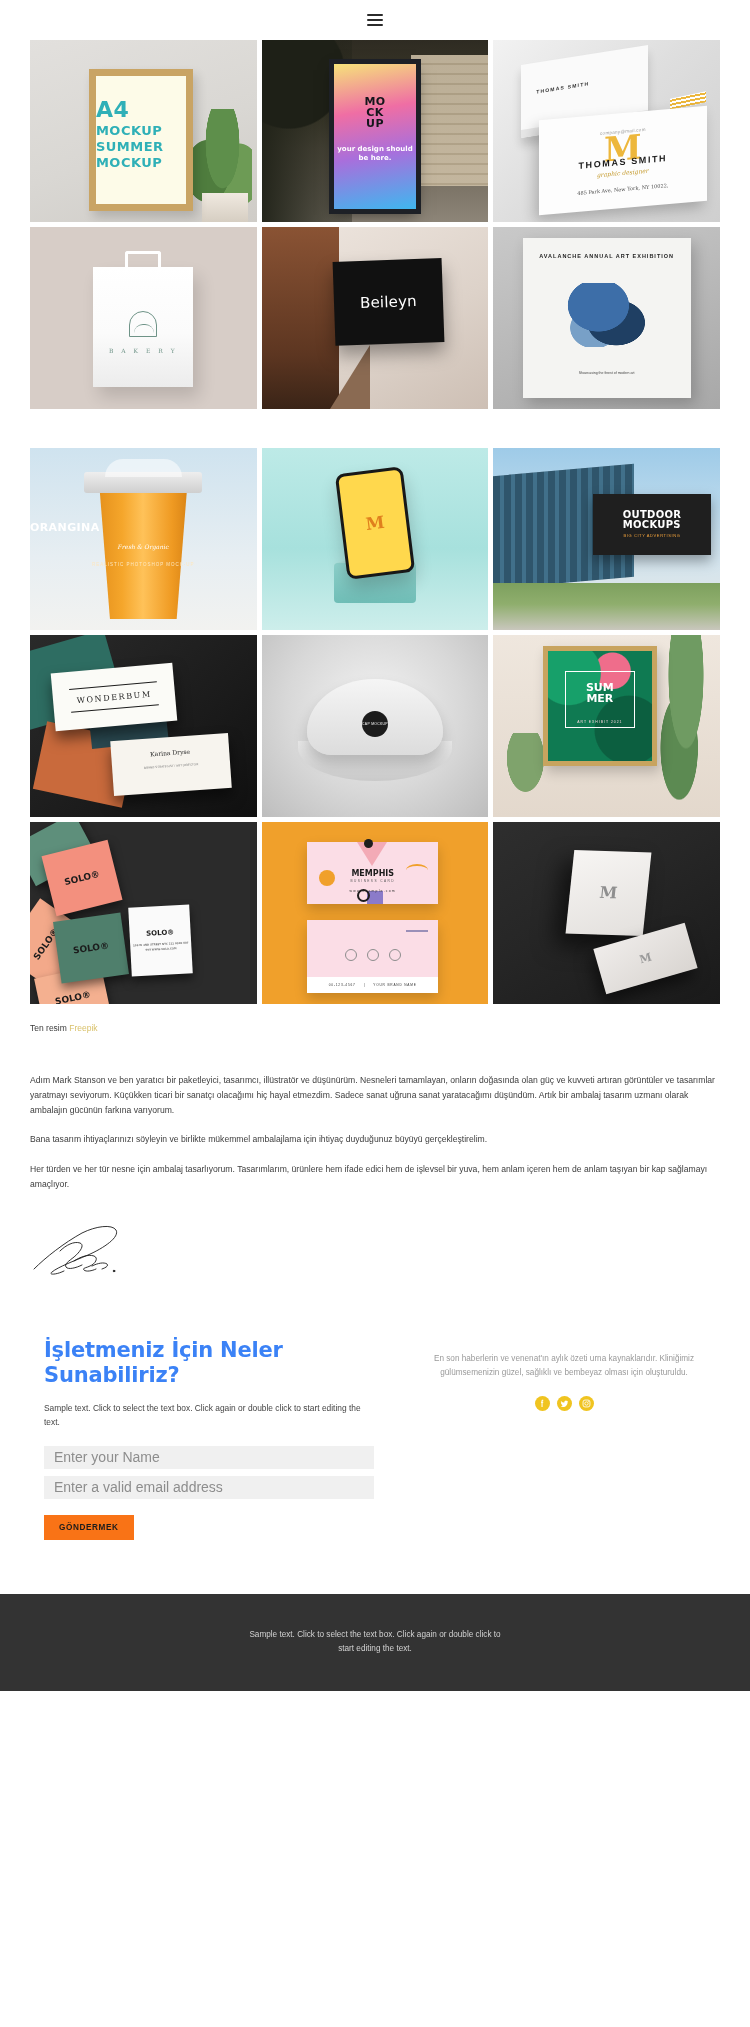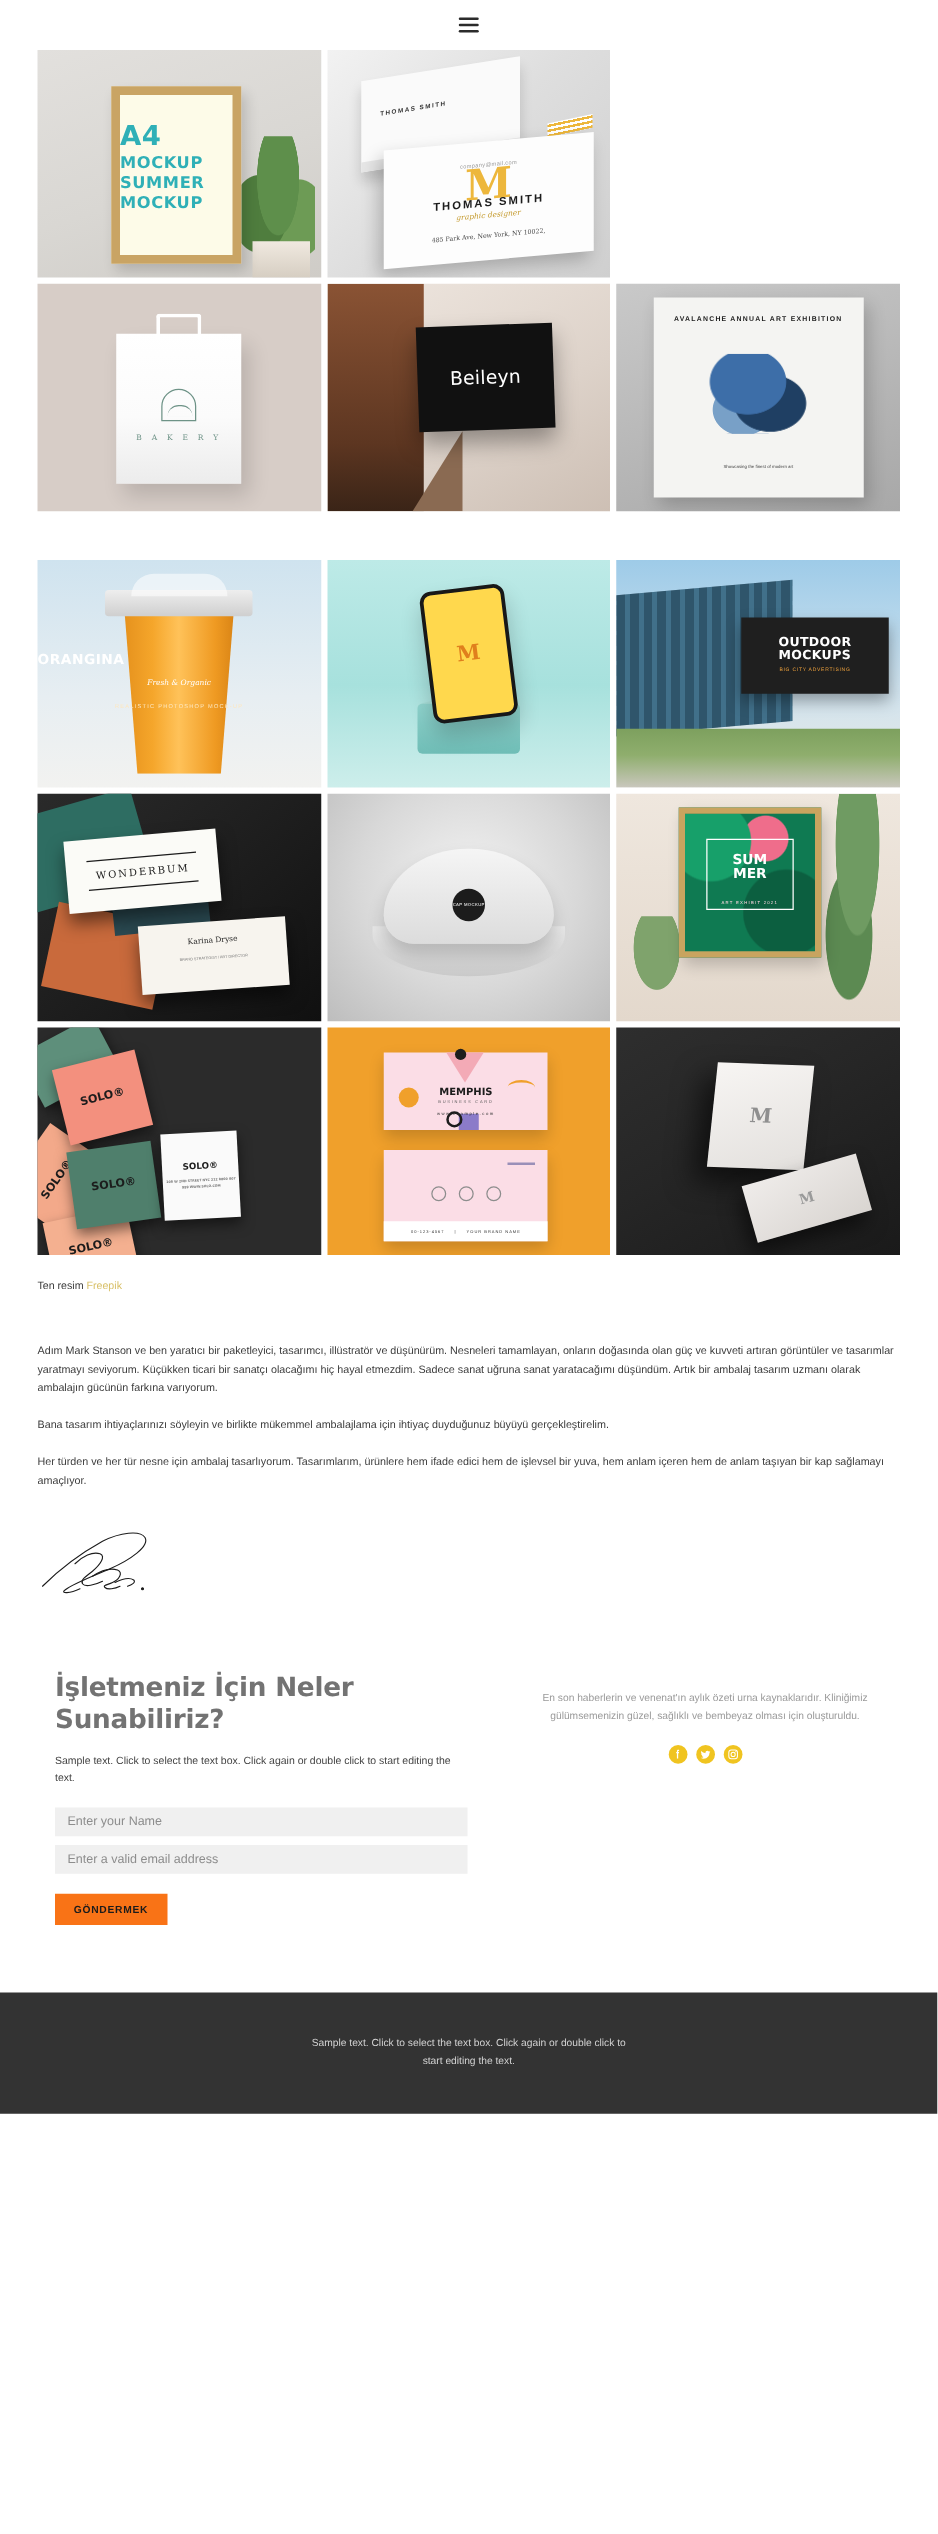--- a/index.html
+++ b/index.html
@@ -379,30 +379,30 @@
     padding: 62px 44px 0;
     gap: 48px;
   }
   .contact-left { flex: 1 1 58%; max-width:330px; }
   .contact-right { flex: 1 1 42%; padding-top: 14px; }
   .contact h2 {
     font-family:"DejaVu Sans", sans-serif;
     font-size: 21px;
     line-height: 1.22;
     font-weight: 700;
-    color: #737373;
+    color: #3b82f6;
     letter-spacing: -0.2px;
     margin-bottom: 13px;
   }
   .lead { font-size: 8.4px; line-height:1.65; color:#444; margin-bottom:16px; }
   .field {
     display:block; width:100%; height: 23px;
     background:#f0f0f0; border:none; outline:none;
     padding: 0 10px; margin-bottom: 7px;
-    font-family:"Liberation Sans", sans-serif; font-size:10px; color:#333;
+    font-family:"Liberation Sans", sans-serif; font-size:14px; color:#333;
   }
   .field::placeholder { color:#8d8d8d; }
   .submit-btn {
     margin-top: 9px;
     display:inline-block;
     background:#f97316; color:#1c1c1c;
     border:none; cursor:pointer;
     padding: 8px 15px;
     font-family:"Liberation Sans", sans-serif;
     font-size:8.2px; font-weight:700; letter-spacing:.6px;
@@ -454,20 +454,29 @@
         <div class="frame">
           <div class="ptxt">
             <span class="big">A4</span>
             <span>MOCKUP</span><br>
             <span>SUMMER</span><br>
             <span>MOCKUP</span>
           </div>
         </div>
       </div>
 
+      <div class="cell c-bb">
+        <div class="street"></div>
+        <div class="bldg"></div>
+        <div class="tree"></div>
+        <div class="panel">
+          <div class="mk">MO<br>CK<br>UP</div>
+          <div class="sub">your design should be here.</div>
+        </div>
+      </div>
 
       <div class="cell c-ts">
         <div class="stack">
           <div class="nm">THOMAS SMITH</div>
         </div>
         <div class="strip"></div>
         <div class="card">
           <div class="mail">company@mail.com</div>
           <div class="mbig">M</div>
           <div class="name">THOMAS SMITH</div>

